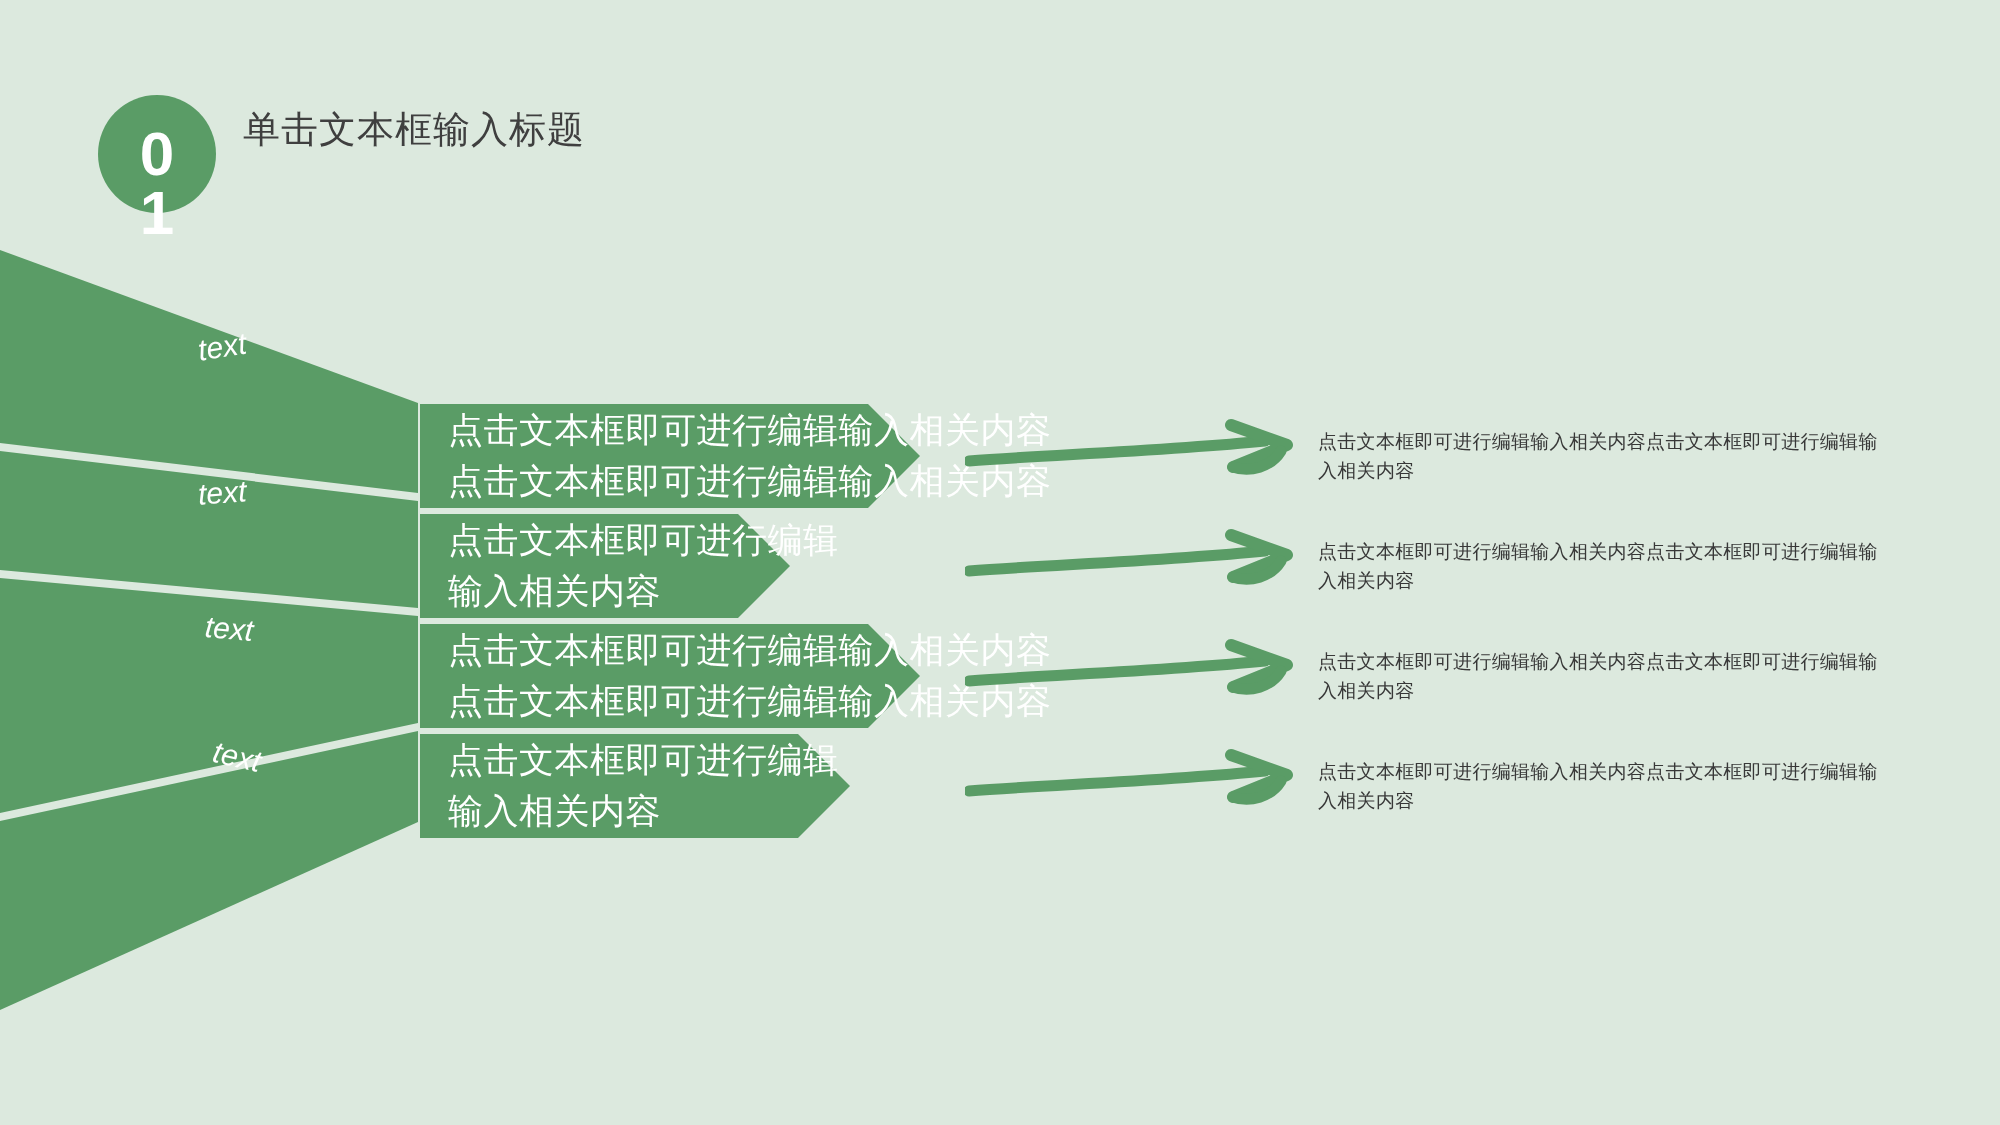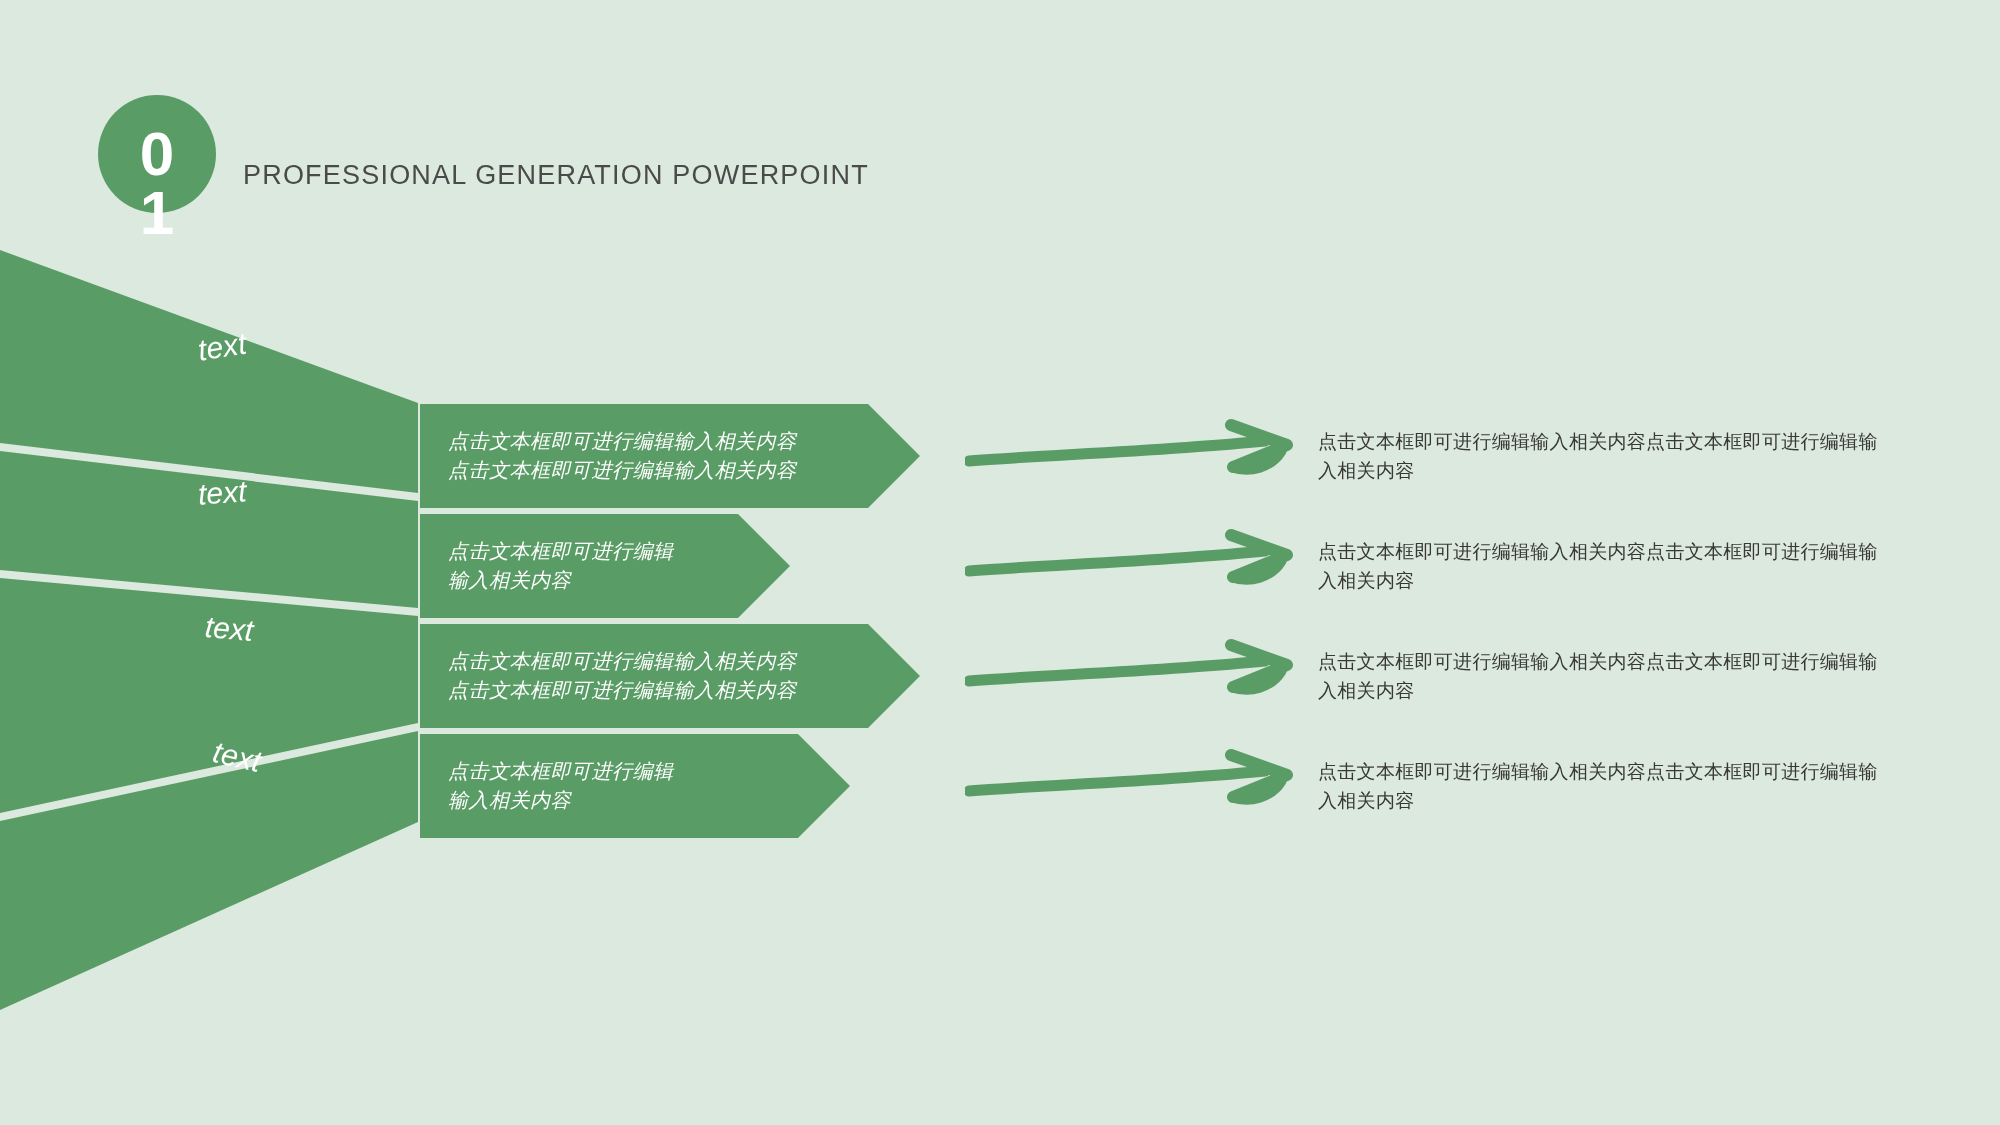--- a/index.html
+++ b/index.html
@@ -96,24 +96,23 @@
     font-style: italic;
     font-weight: 400;
     white-space: nowrap;
     pointer-events: none;
   }
 
   
   .band {
     position: absolute;
     color: #ffffff;
-    font-size: 20px;
+    font-size: 35px;
     line-height: 1.45;
     letter-spacing: 0.5px;
-    font-style: italic;
   }
   .band-svg {
     position: absolute;
     left: 0;
     top: 0;
     display: block;
   }
   .band-text {
     position: absolute;
     left: 28px;
@@ -139,21 +138,21 @@
 </style>
 </head>
 <body>
 
 <div id="slide">
 
   <div id="header">
     <div class="num-circle"></div>
     <div class="num-zero">0</div>
     <div class="num-one">1</div>
-    <div class="title-sub">PROFESSIONAL GENERATION POWERPOINT</div>
+    <div class="title-main">单击文本框输入标题</div>
   </div>
 
   <div id="funnel">
     <svg width="440" height="800" viewBox="0 0 440 800">
 
       <polygon points="0,10 418,163 418,253 0,203" fill="#5a9c66"></polygon>
 
       <polygon points="0,211 418,261 418,368 0,330" fill="#5a9c66"></polygon>
 
       <polygon points="0,338 418,376 418,483 0,573" fill="#5a9c66"></polygon>

